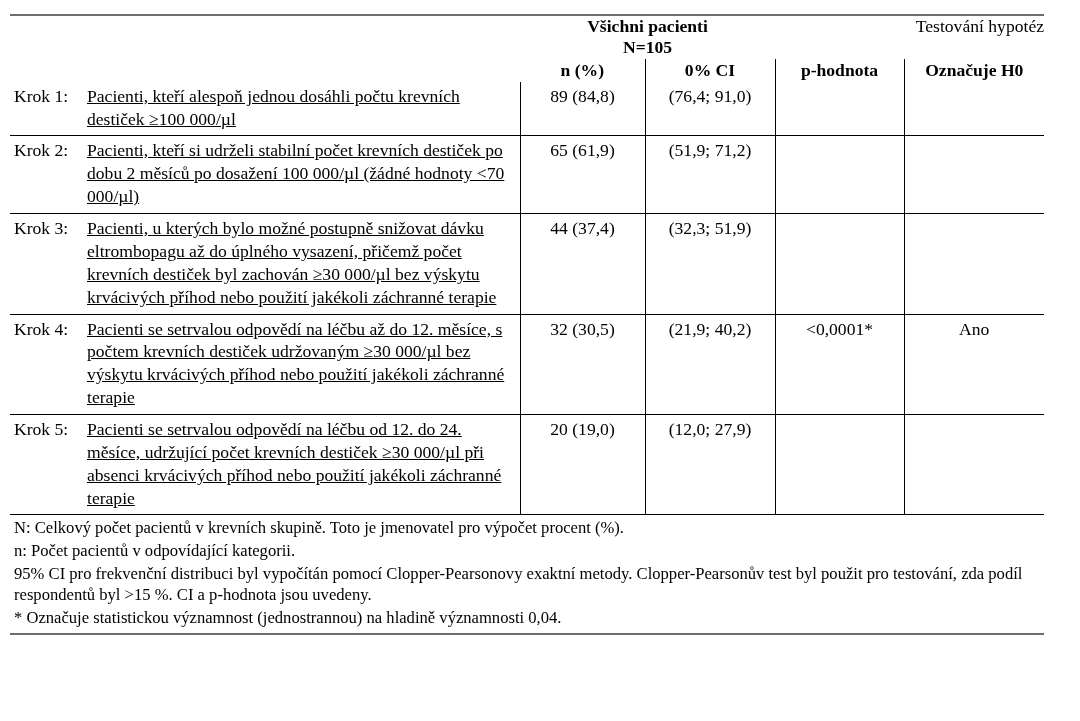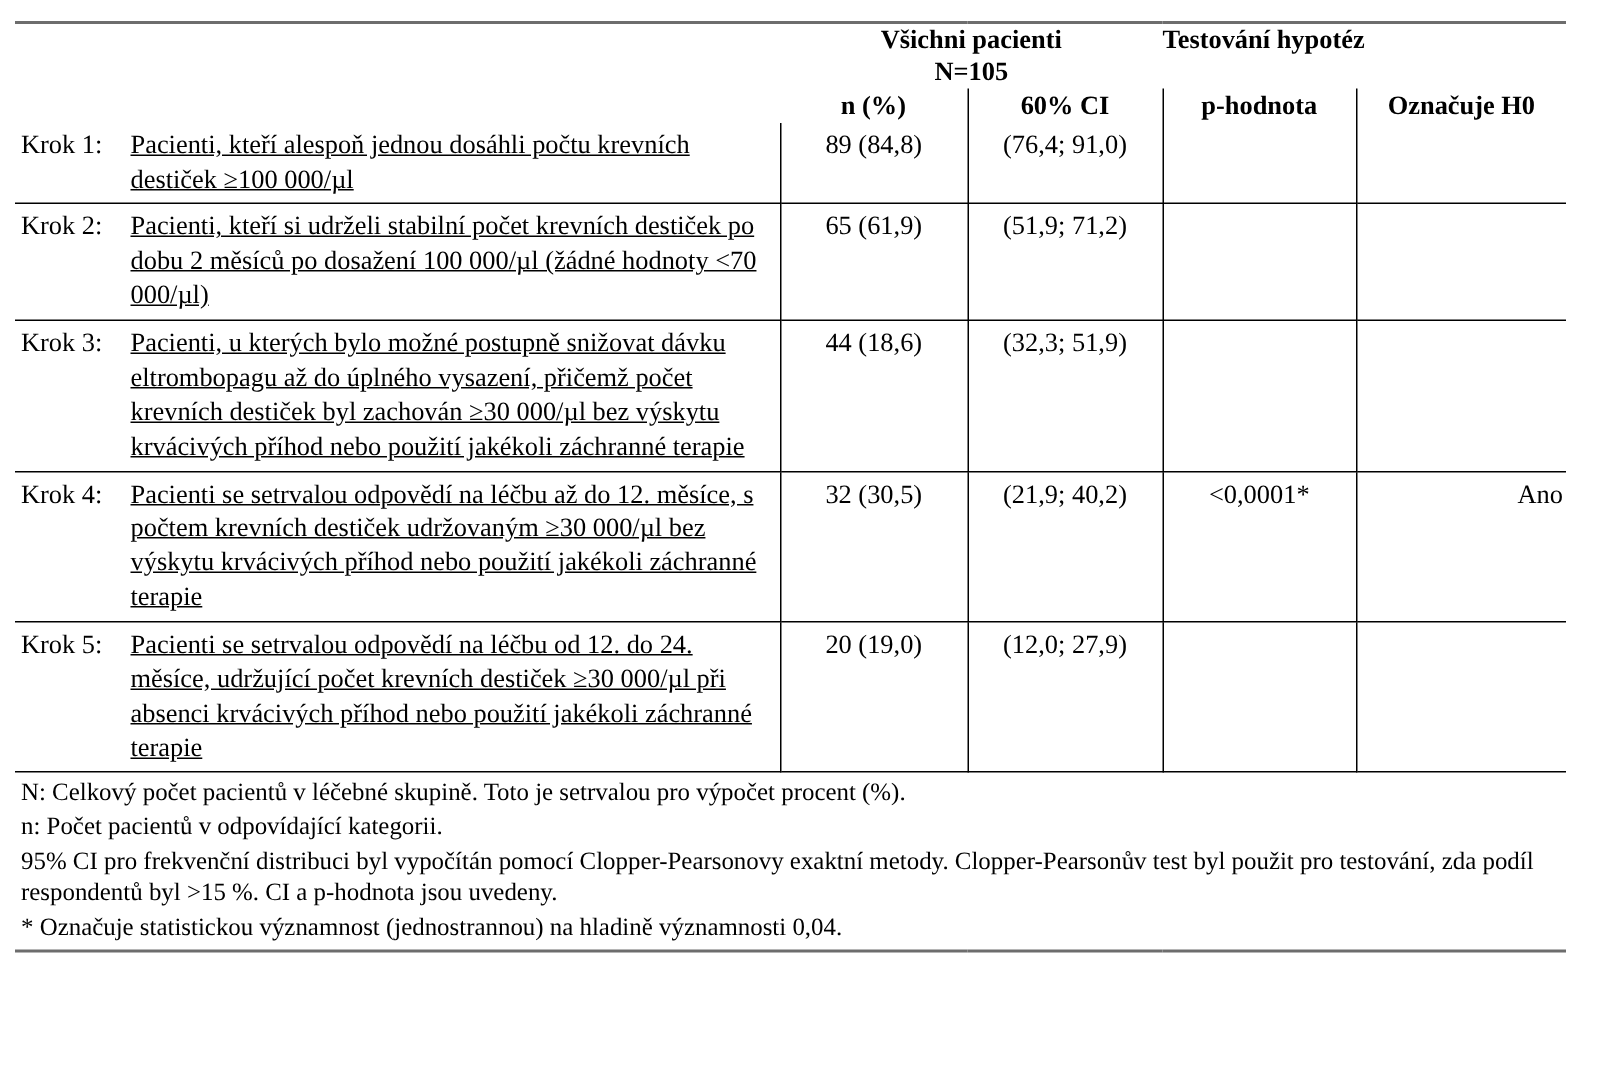--- a/index.html
+++ b/index.html
@@ -61,22 +61,22 @@
   }
   th.h-group-all {
     border-right: 1.4px solid #000;
     border-bottom: 1.4px solid #000;
     text-align: center;
     font-weight: bold;
     padding: 4px 2px 2px 2px;
     line-height: 1.22;
   }
   th.h-group-hyp {
-    text-align: left;
-    font-weight: bold;
+    text-align: right;
+    font-weight: normal;
     padding: 4px 2px 2px 2px;
     border-bottom: 1.4px solid #000;
     line-height: 1.22;
   }
   th.h-sub {
     text-align: center;
     font-weight: bold;
     padding: 3px 2px 4px 2px;
     border-bottom: 1.6px solid #000;
   }
@@ -95,21 +95,21 @@
     padding-right: 6px;
     border-right: 1.4px solid #000;
   }
   tr.data-row > td.num {
     text-align: center;
     padding-left: 2px;
     padding-right: 2px;
     border-right: 1.4px solid #000;
   }
   tr.data-row > td.num-last {
-    text-align: right;
+    text-align: center;
     padding-left: 2px;
     padding-right: 2px;
   }
 
   
   .step {
     display: block;
     padding-left: 73px;
     text-indent: -73px;
     text-decoration: underline;
@@ -150,21 +150,21 @@
         <tr class="hdr-top-line">
           <th class="h-blank" rowspan="2"></th>
           <th class="h-group-all" colspan="2">
             <span>Všichni pacienti</span>
             <span class="grp-line2">N=105</span>
           </th>
           <th class="h-group-hyp" colspan="2">Testování hypotéz</th>
         </tr>
         <tr>
           <th class="h-sub vdiv">n (%)</th>
-          <th class="h-sub vdiv">60% CI</th>
+          <th class="h-sub vdiv">0% CI</th>
           <th class="h-sub vdiv">p-hodnota</th>
           <th class="h-sub">Označuje H0</th>
         </tr>
       </thead>
       <tbody>
 
         <tr class="data-row">
           <td class="desc">
             <span class="step"><span class="step-label">Krok 1:</span><span>Pacienti, kteří alespoň jednou dosáhli počtu krevních destiček ≥100 000/µl</span></span>
           </td>
@@ -181,21 +181,21 @@
           <td class="num">65 (61,9)</td>
           <td class="num">(51,9; 71,2)</td>
           <td class="num"></td>
           <td class="num-last"></td>
         </tr>
 
         <tr class="data-row">
           <td class="desc">
             <span class="step"><span class="step-label">Krok 3:</span><span>Pacienti, u kterých bylo možné postupně snižovat dávku eltrombopagu až do úplného vysazení, přičemž počet krevních destiček byl zachován ≥30 000/µl bez výskytu krvácivých příhod nebo použití jakékoli záchranné terapie</span></span>
           </td>
-          <td class="num">44 (18,6)</td>
+          <td class="num">44 (37,4)</td>
           <td class="num">(32,3; 51,9)</td>
           <td class="num"></td>
           <td class="num-last"></td>
         </tr>
 
         <tr class="data-row">
           <td class="desc">
             <span class="step"><span class="step-label">Krok 4:</span><span>Pacienti se setrvalou odpovědí na léčbu až do 12. měsíce, s počtem krevních destiček udržovaným ≥30 000/µl bez výskytu krvácivých příhod nebo použití jakékoli záchranné terapie</span></span>
           </td>
           <td class="num">32 (30,5)</td>
@@ -210,21 +210,21 @@
           </td>
           <td class="num">20 (19,0)</td>
           <td class="num">(12,0; 27,9)</td>
           <td class="num"></td>
           <td class="num-last"></td>
         </tr>
 
         <tr class="foot-row">
           <td colspan="5">
             <div class="foot">
-              <p>N: Celkový počet pacientů v léčebné skupině. Toto je setrvalou pro výpočet procent (%).</p>
+              <p>N: Celkový počet pacientů v krevních skupině. Toto je jmenovatel pro výpočet procent (%).</p>
               <p>n: Počet pacientů v odpovídající kategorii.</p>
               <p>95% CI pro frekvenční distribuci byl vypočítán pomocí Clopper-Pearsonovy exaktní metody. Clopper-Pearsonův test byl použit pro testování, zda podíl respondentů byl &gt;15 %. CI a p-hodnota jsou uvedeny.</p>
               <p>* Označuje statistickou významnost (jednostrannou) na hladině významnosti 0,04.</p>
             </div>
           </td>
         </tr>
 
       </tbody>
     </table>
   </div>

